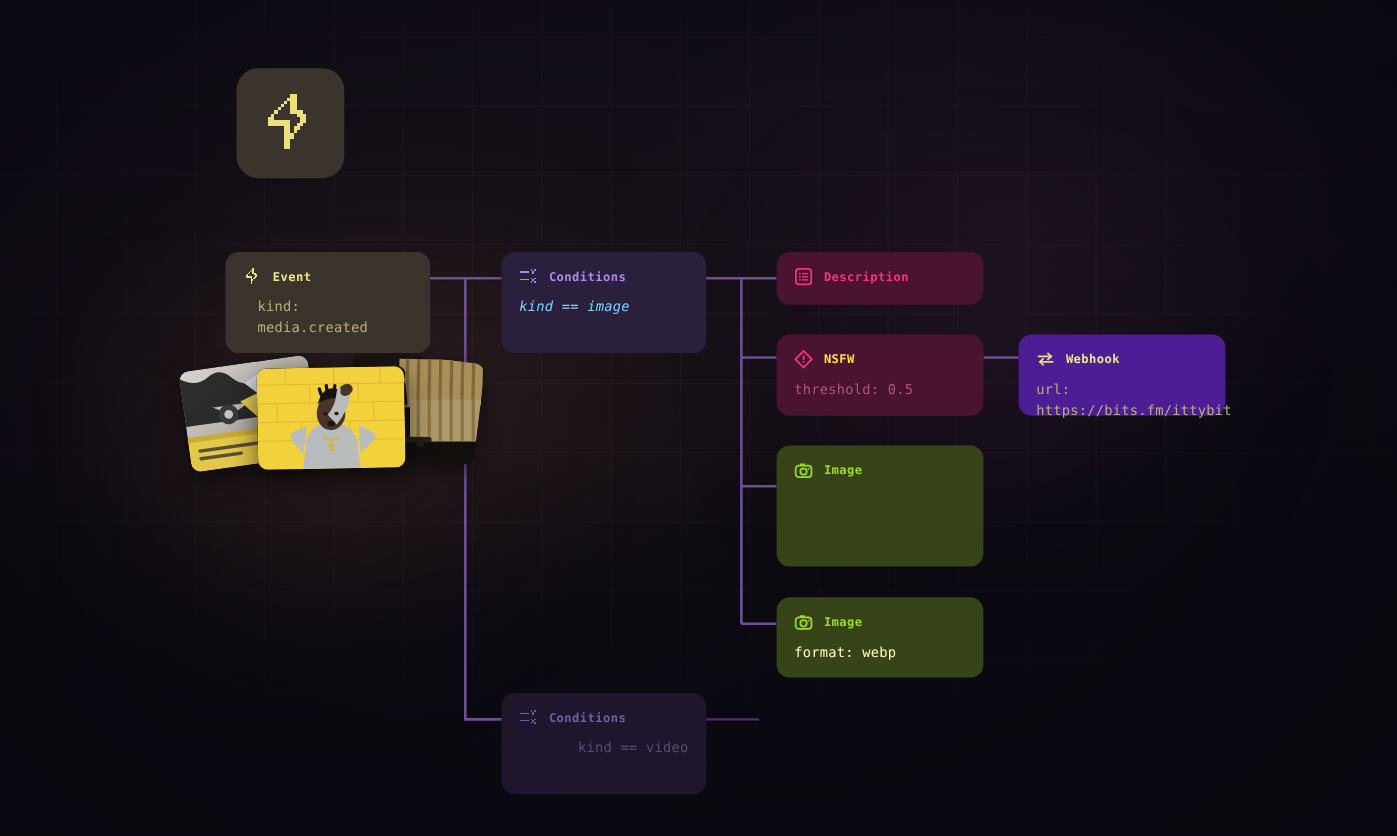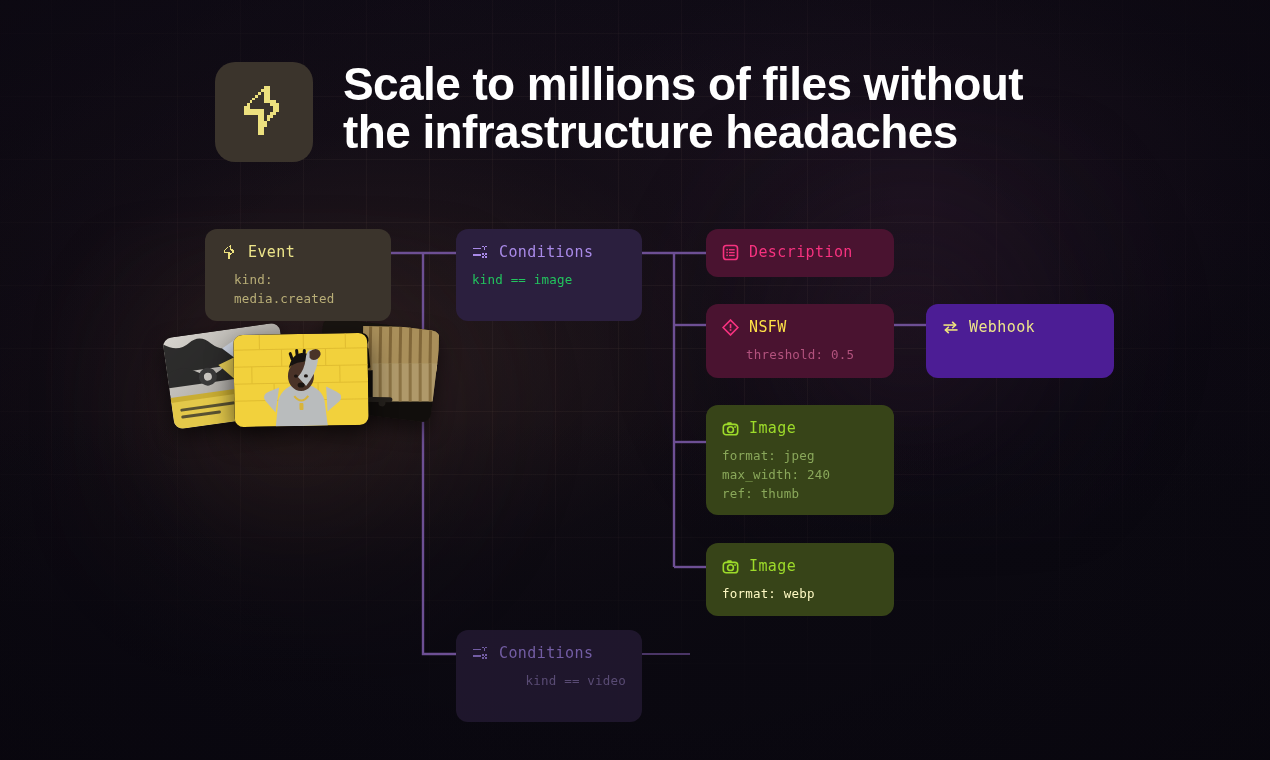--- a/index.html
+++ b/index.html
@@ -85,48 +85,48 @@
   .node {
     position:absolute;
     border-radius:12px;
     padding:14px 16px 16px 16px;
     z-index:5;
     font-family:"DejaVu Sans Mono", monospace;
   }
   .node-head { display:flex; align-items:center; gap:10px; }
   .node-ico { width:17px; height:17px; flex:0 0 auto; display:block; }
   .node-title {
-    font-size:15px; font-weight:400; letter-spacing:0.4px;
+    font-size:11px; font-weight:700; letter-spacing:0.4px;
     font-family:"DejaVu Sans Mono", monospace;
   }
   .node-body { margin-top:9px; }
   .node-line {
     font-size:12.5px; line-height:19px; letter-spacing:0.2px;
     font-family:"DejaVu Sans Mono", monospace;
   }
 
   
   .n-event     { left:205px; top:229px; width:186px; height:92px; background:#3b342c; }
   .n-event .node-title { color:#ede58a; }
   .n-event .node-line  { color:#b9ae77;margin-left:13px; }
 
   .n-cond-img  { left:456px; top:229px; width:186px; height:92px; background:#2b1f3e; }
   .n-cond-img .node-title { color:#a98ae8; }
-  .n-cond-img .node-line  { color:#22c55e; }
+  .n-cond-img .node-line  { color:#7dd3fc;font-style:italic; }
 
   .n-cond-vid  { left:456px; top:630px; width:186px; height:92px; background:#241a33; opacity:.80; }
   .n-cond-vid .node-title { color:#8d72c9; }
   .n-cond-vid .node-line  { color:#6d5c8d;text-align:right; }
 
   .n-desc      { left:706px; top:229px; width:188px; height:48px; background:#4a1330; padding-bottom:20px; }
   .n-desc .node-title { color:#f7327f; }
 
   .n-nsfw      { left:706px; top:304px; width:188px; height:74px; background:#4a1330; }
   .n-nsfw .node-title { color:#fde047; }
-  .n-nsfw .node-line  { color:#b2527d;margin-left:24px; }
+  .n-nsfw .node-line  { color:#b2527d; }
 
   .n-img1      { left:706px; top:405px; width:188px; height:110px; background:#374418; }
   .n-img1 .node-title { color:#9ddb2a; }
   .n-img1 .node-line  { color:#8aa85a; }
 
   .n-img2      { left:706px; top:543px; width:188px; height:73px; background:#374418; }
   .n-img2 .node-title { color:#9ddb2a; }
   .n-img2 .node-line  { color:#fef9c3; }
 
   .n-hook      { left:926px; top:304px; width:188px; height:74px; background:#4c1d95; }
@@ -176,22 +176,20 @@
             <rect x="9" y="13" width="1" height="1"></rect>
           <rect x="7" y="14" width="2" height="1"></rect>
             <rect x="9" y="14" width="1" height="1"></rect>
           <rect x="7" y="15" width="2" height="1"></rect>
           <rect x="7" y="16" width="2" height="1"></rect>
           <rect x="7" y="17" width="2" height="1"></rect>
         </g>
       </svg>
     </span>
   </div>
-  <h1 class="headline">Scale to millions of files without
-the infrastructure headaches</h1>
 </div>
 
 <svg id="edges" viewBox="0 0 1270 760">
   <g stroke="#6d4f94" stroke-width="2.4" fill="none" stroke-linecap="butt">
 
     <path d="M391 253 L456 253"></path>
 
     <path d="M423 253 L423 654 L456 654"></path>
 
     <path d="M642 253 L706 253"></path>
@@ -461,25 +459,20 @@
     <span class="node-ico">
       <svg width="17" height="17" viewBox="0 0 18 18">
         <rect x="1.4" y="4.6" width="15.2" height="11" rx="3" fill="none" stroke="#9ddb2a" stroke-width="1.7"></rect>
         <rect x="5.4" y="2.4" width="5" height="2.4" rx="1" fill="#9ddb2a"></rect>
         <circle cx="9" cy="10.2" r="3.1" fill="none" stroke="#9ddb2a" stroke-width="1.7"></circle>
         <rect x="13" y="6.6" width="1.7" height="1.7" fill="#9ddb2a"></rect>
       </svg>
     </span>
     <span class="node-title">Image</span>
   </div>
-  <div class="node-body">
-    <div class="node-line">format: jpeg</div>
-    <div class="node-line">max_width: 240</div>
-    <div class="node-line">ref: thumb</div>
-  </div>
 </div>
 
 <div class="node n-img2">
   <div class="node-head">
     <span class="node-ico">
       <svg width="17" height="17" viewBox="0 0 18 18">
         <rect x="1.4" y="4.6" width="15.2" height="11" rx="3" fill="none" stroke="#9ddb2a" stroke-width="1.7"></rect>
         <rect x="5.4" y="2.4" width="5" height="2.4" rx="1" fill="#9ddb2a"></rect>
         <circle cx="9" cy="10.2" r="3.1" fill="none" stroke="#9ddb2a" stroke-width="1.7"></circle>
         <rect x="13" y="6.6" width="1.7" height="1.7" fill="#9ddb2a"></rect>
@@ -499,13 +492,16 @@
         <g stroke="#ece07e" stroke-width="1.7" fill="none" stroke-linecap="square">
           <path d="M2.4 6.4 H14"></path>
           <path d="M11.4 3.6 L14.4 6.4 L11.4 9.2"></path>
           <path d="M15.6 11.6 H4"></path>
           <path d="M6.6 8.8 L3.6 11.6 L6.6 14.4"></path>
         </g>
       </svg>
     </span>
     <span class="node-title">Webhook</span>
   </div>
+  <div class="node-body">
+    <div class="node-line">url: https://bits.fm/ittybit</div>
+  </div>
 </div>
 
 </body></html>

